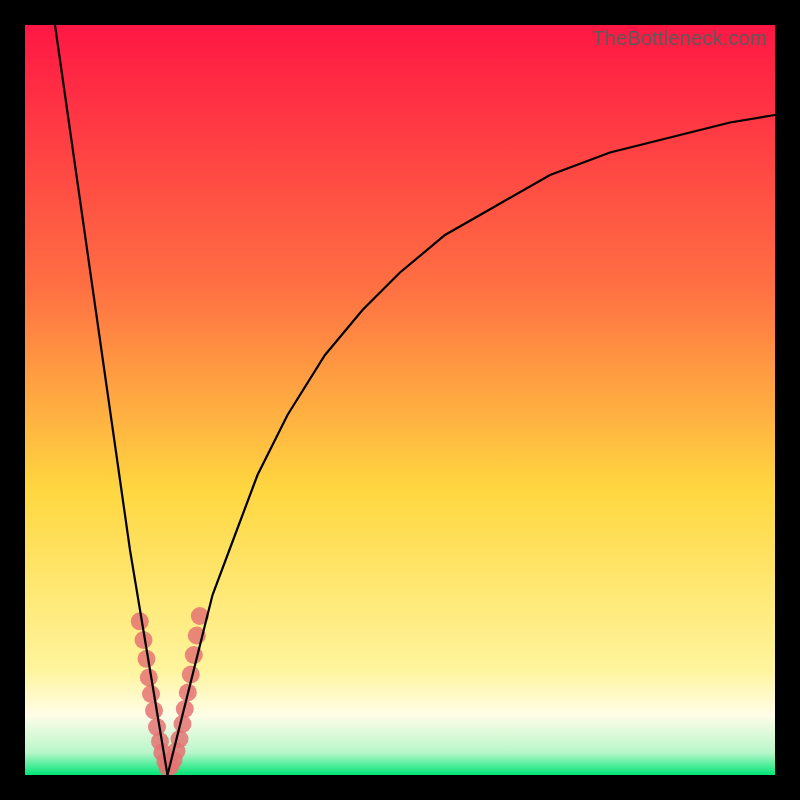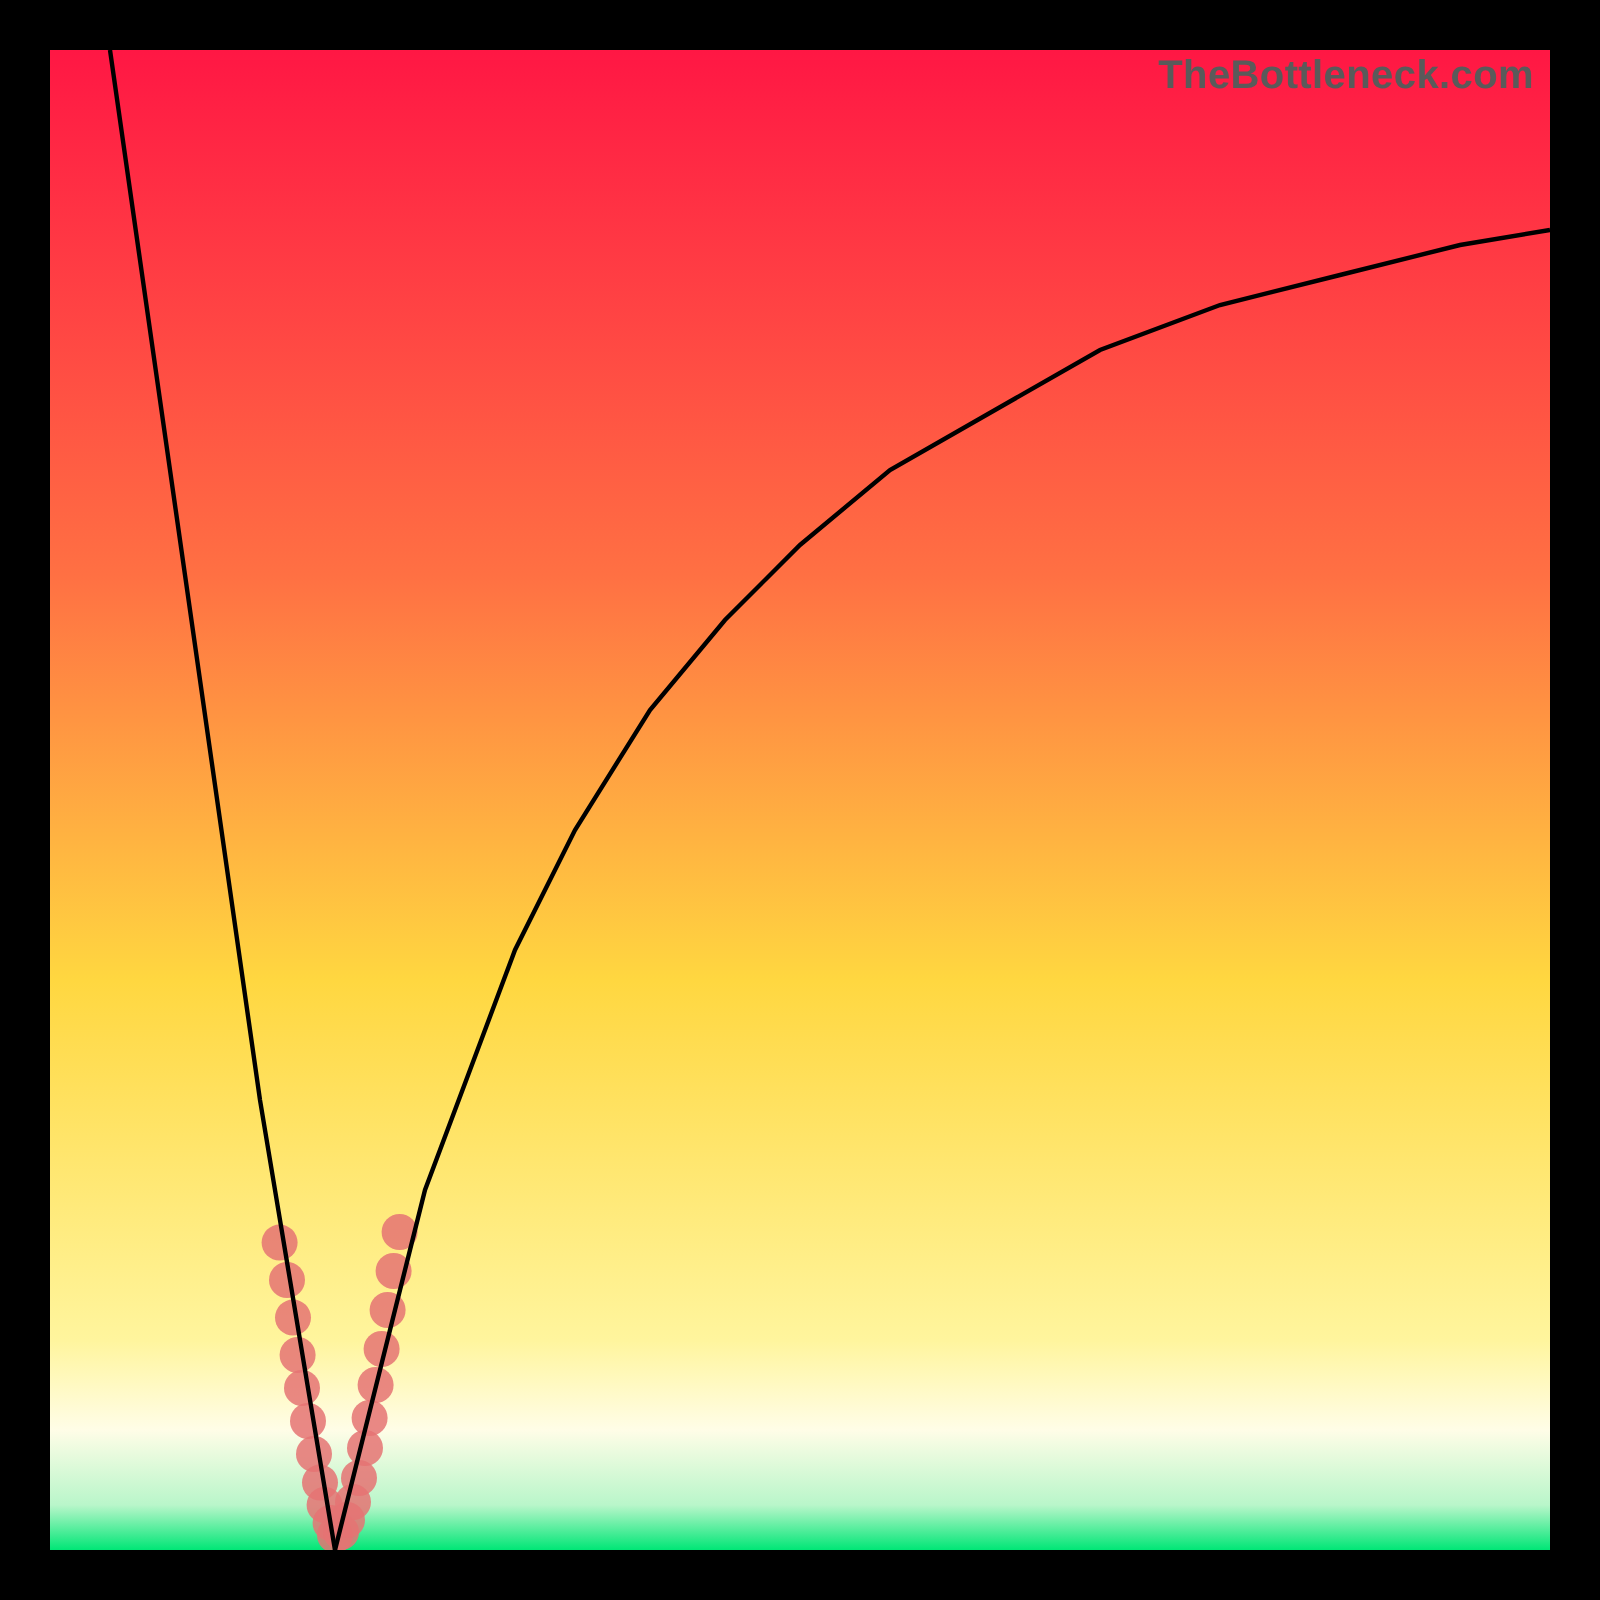--- a/index.html
+++ b/index.html
@@ -22,21 +22,21 @@
     top: 25px;
     width: 750px;
     height: 750px;
     overflow: hidden;
   }
   .watermark {
     position: absolute;
     top: 2px;
     right: 8px;
     font-size: 20px;
-    font-weight: 700;
+    font-weight: 400;
     color: #5a5a5a;
     letter-spacing: 0.2px;
     z-index: 10;
   }
   svg {
     display: block;
   }
 </style>
 </head>
 <body>

